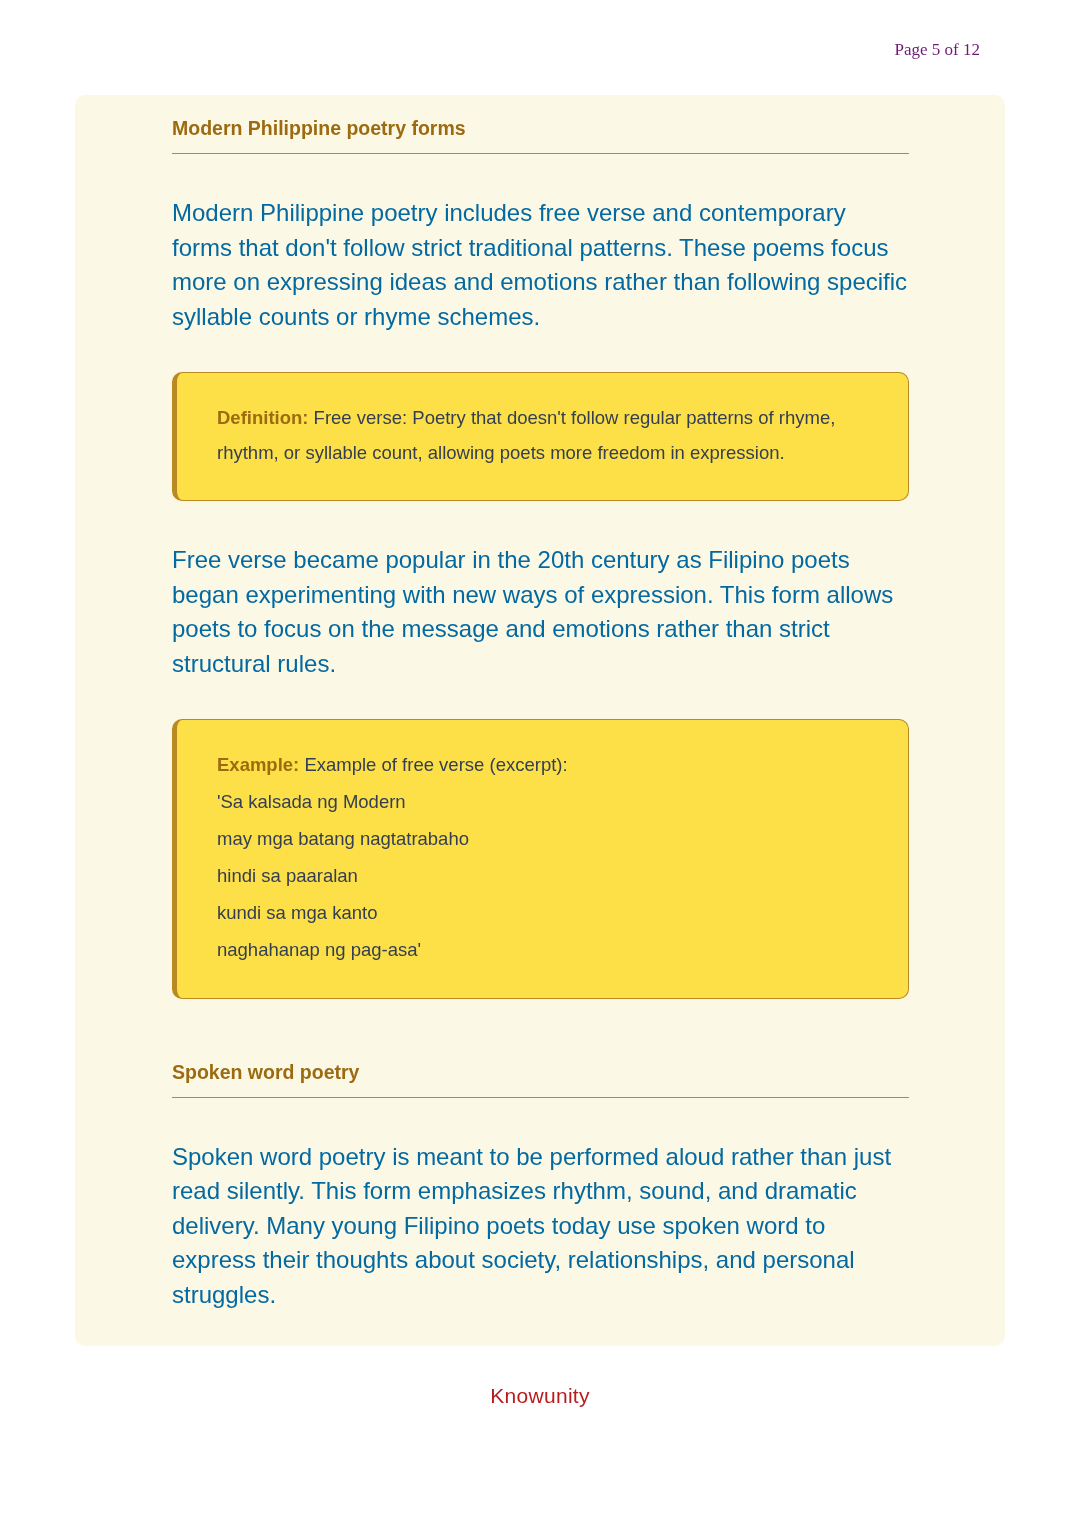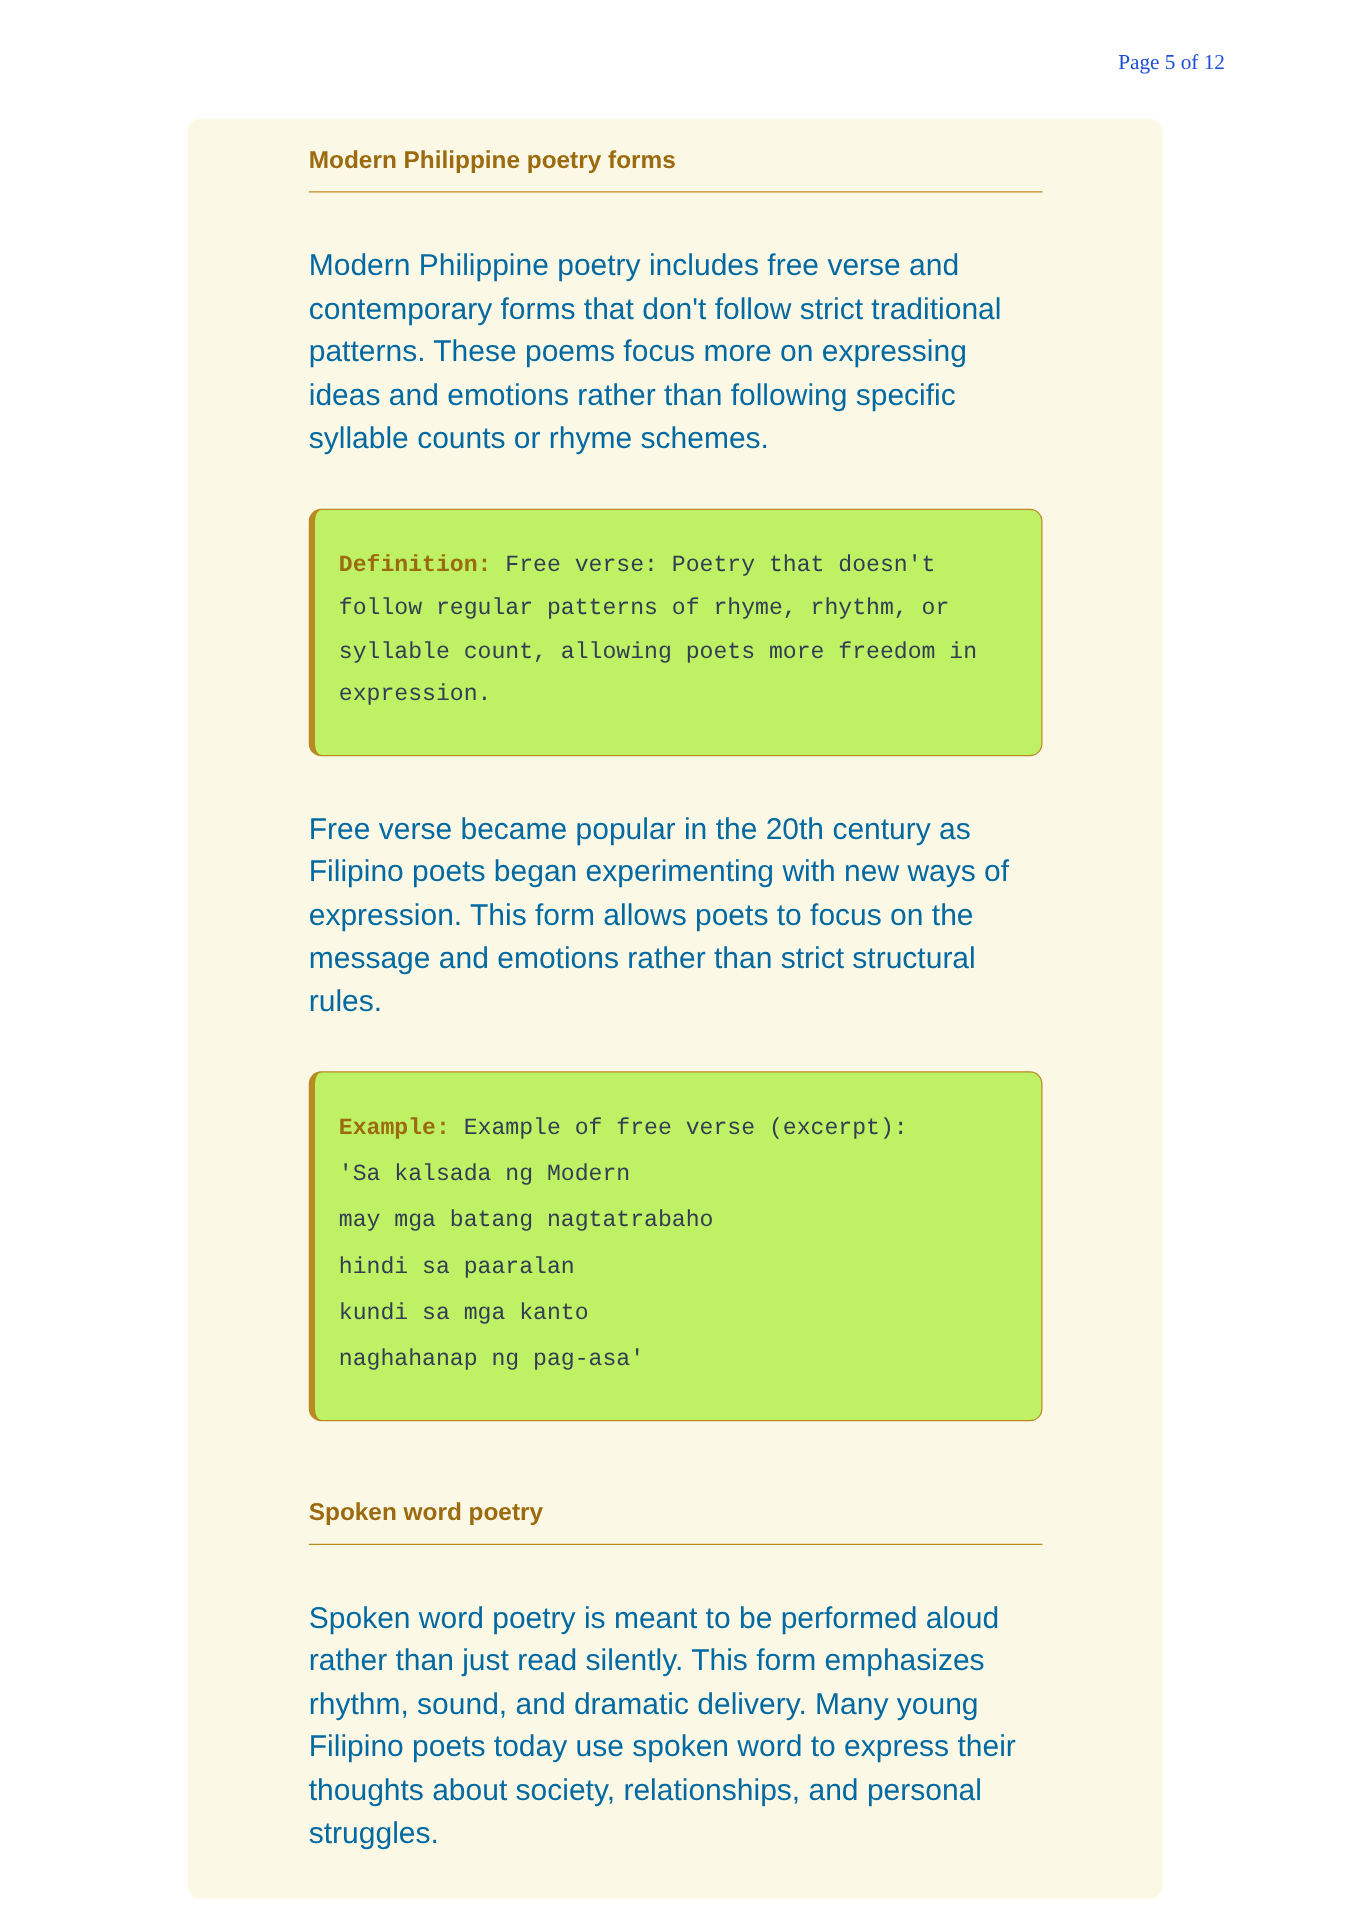--- a/index.html
+++ b/index.html
@@ -16,25 +16,25 @@
     font-family: "Liberation Sans", sans-serif;
     color: #333E52;
   }
 
   .page-indicator {
     position: absolute;
     top: 40px;
     right: 100px;
     font-family: "Liberation Serif", serif;
     font-size: 17px;
-    color: #1d4ed8;
+    color: #701a75;
   }
 
   .card {
-    width: 780px;
+    width: 930px;
     margin: 12px auto;
     margin-top: 95px;
     background: #FCF8E6;
     border-radius: 10px;
     padding: 8px 96px 34px 97px;
   }
 
   .section-heading {
     font-size: 19.5px;
     font-weight: 700;
@@ -59,29 +59,28 @@
     line-height: 34.5px;
     color: #0369a1;
   }
 
   .body-paragraph + .body-paragraph {
     margin-top: 22px;
   }
 
   .callout-box {
     margin-top: 38px;
-    background: #bef264;
+    background: #fde047;
     border: 1.5px solid #B98A21;
     border-left: 5px solid #B98A21;
     border-radius: 10px;
-    padding: 28px 32px 30px 19px;
+    padding: 28px 32px 30px 40px;
     font-size: 18.5px;
     line-height: 34.5px;
     color: #333E52;
-    font-family: Liberation Mono, monospace;
   }
 
   .callout-label {
     font-weight: 700;
     color: #9C6B10;
   }
 
   .poem-line {
     font-size: 18.5px;
     line-height: 37px;

